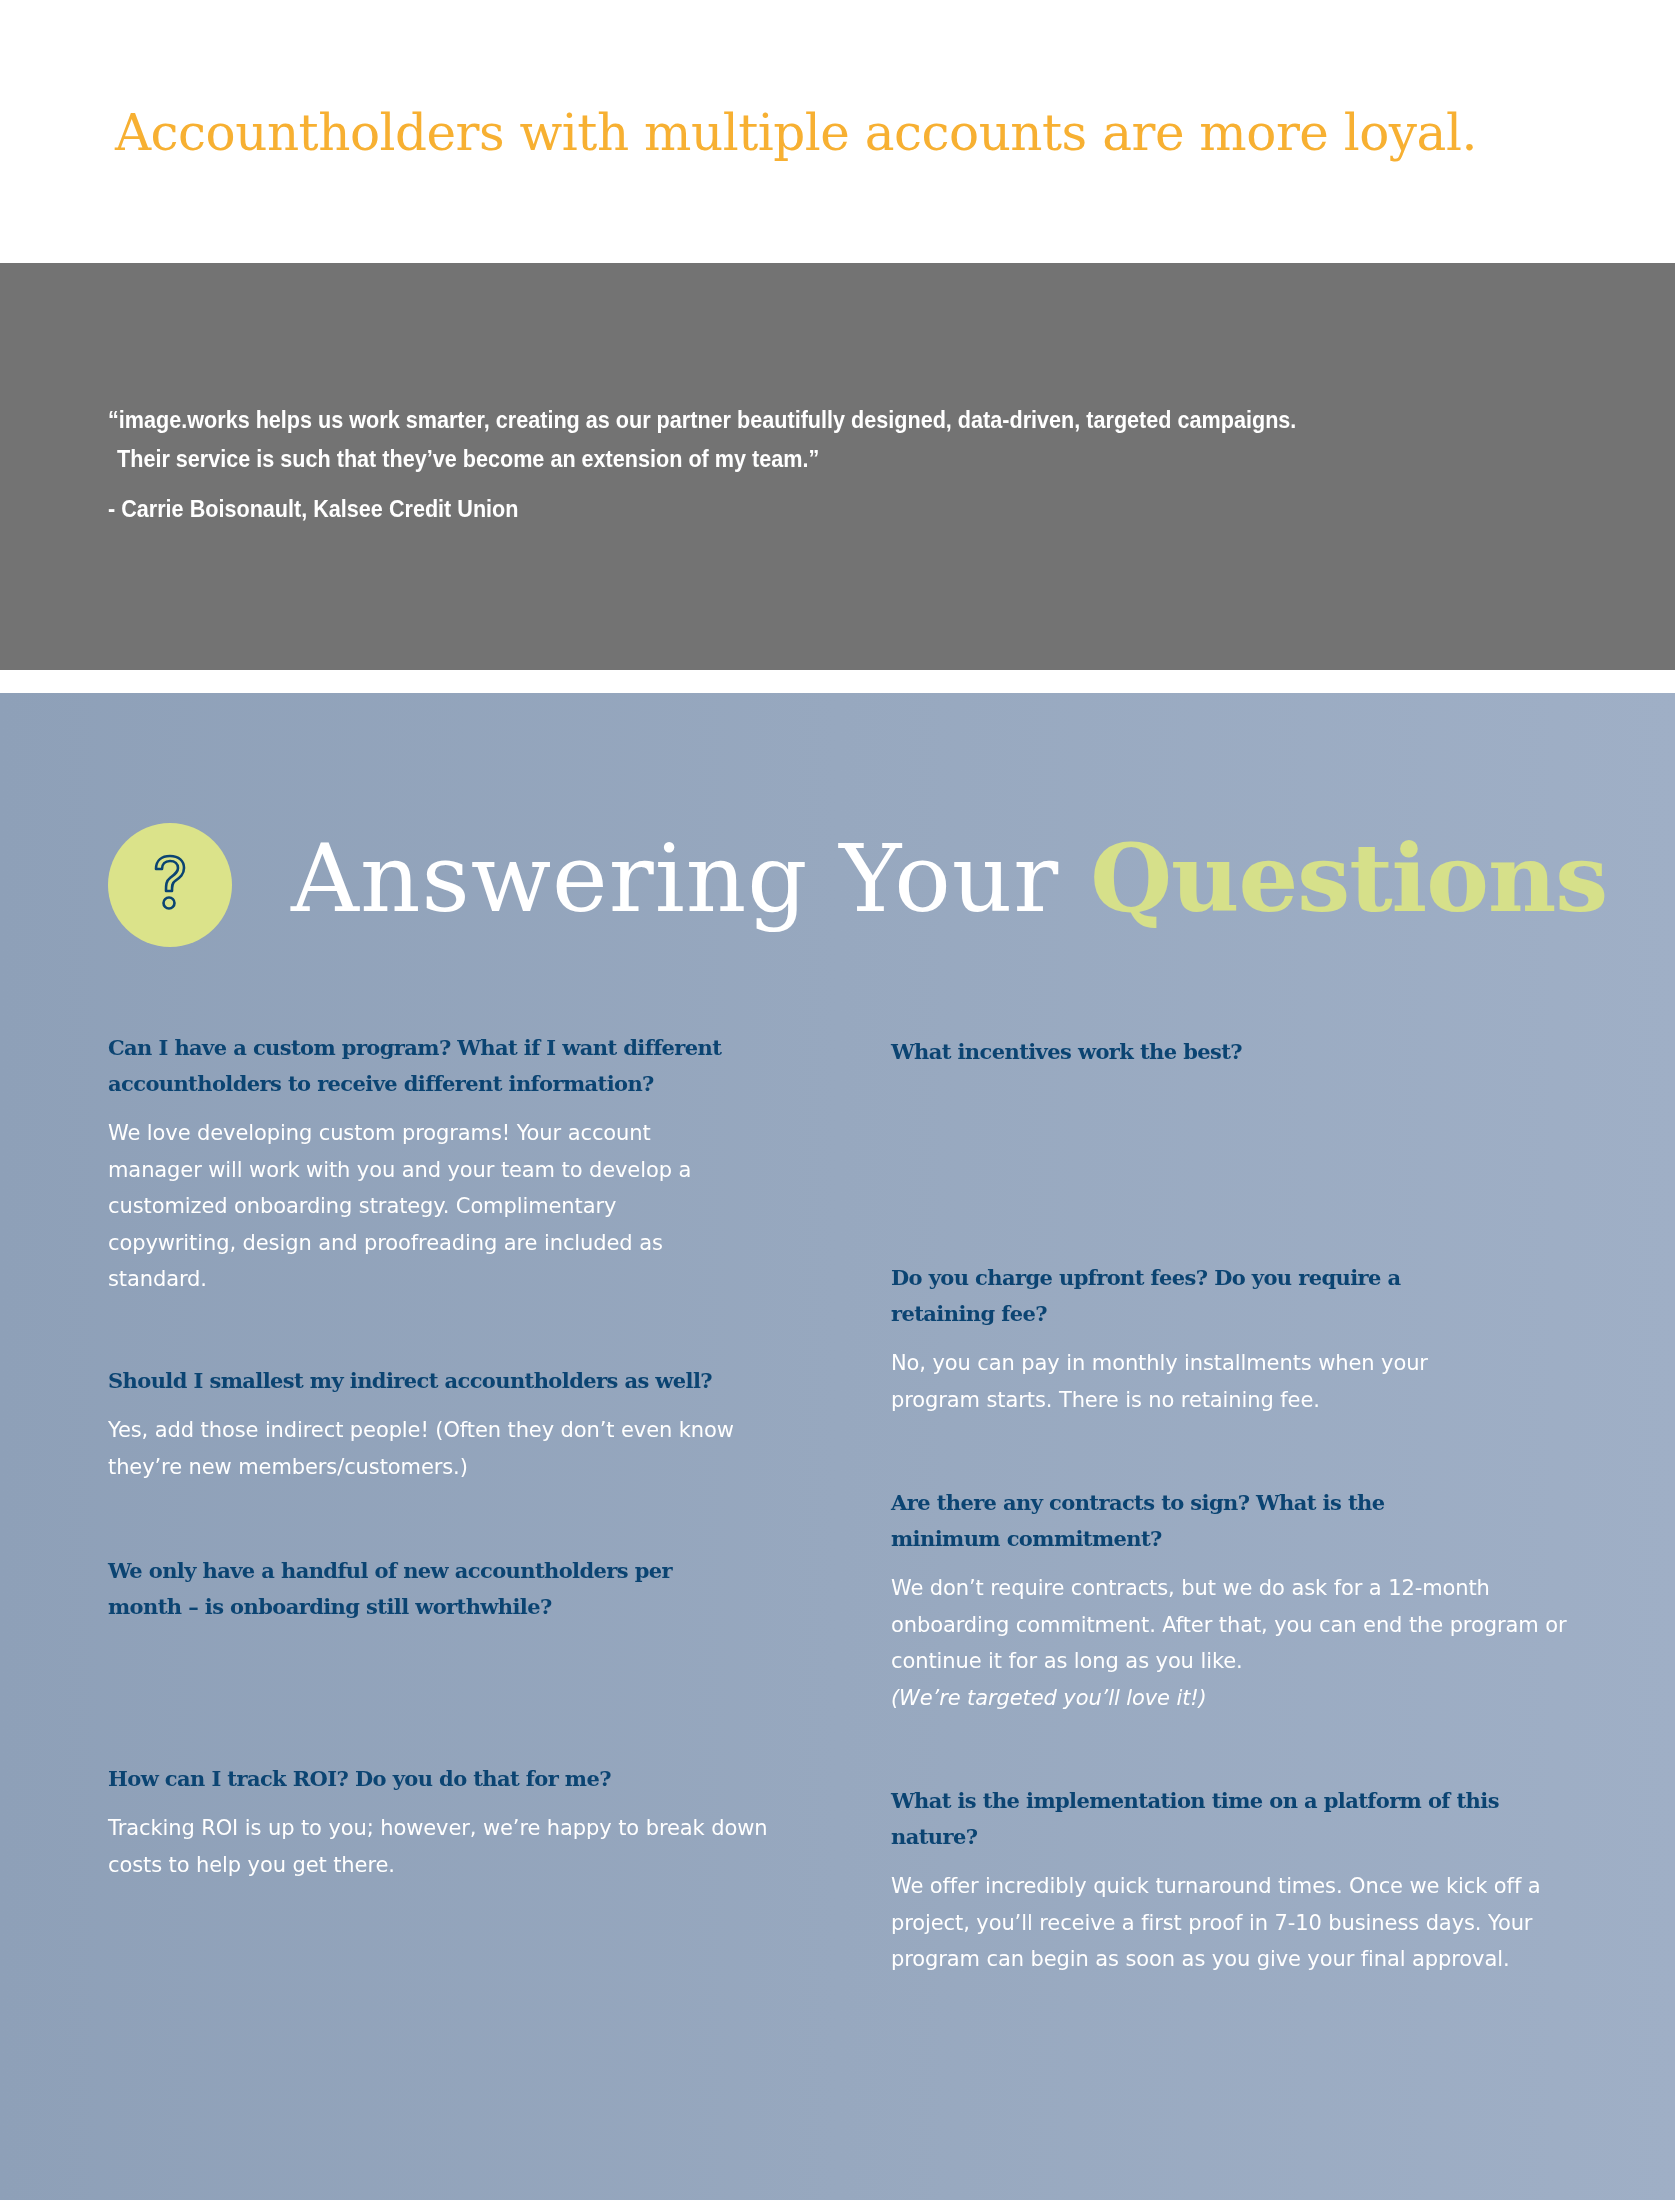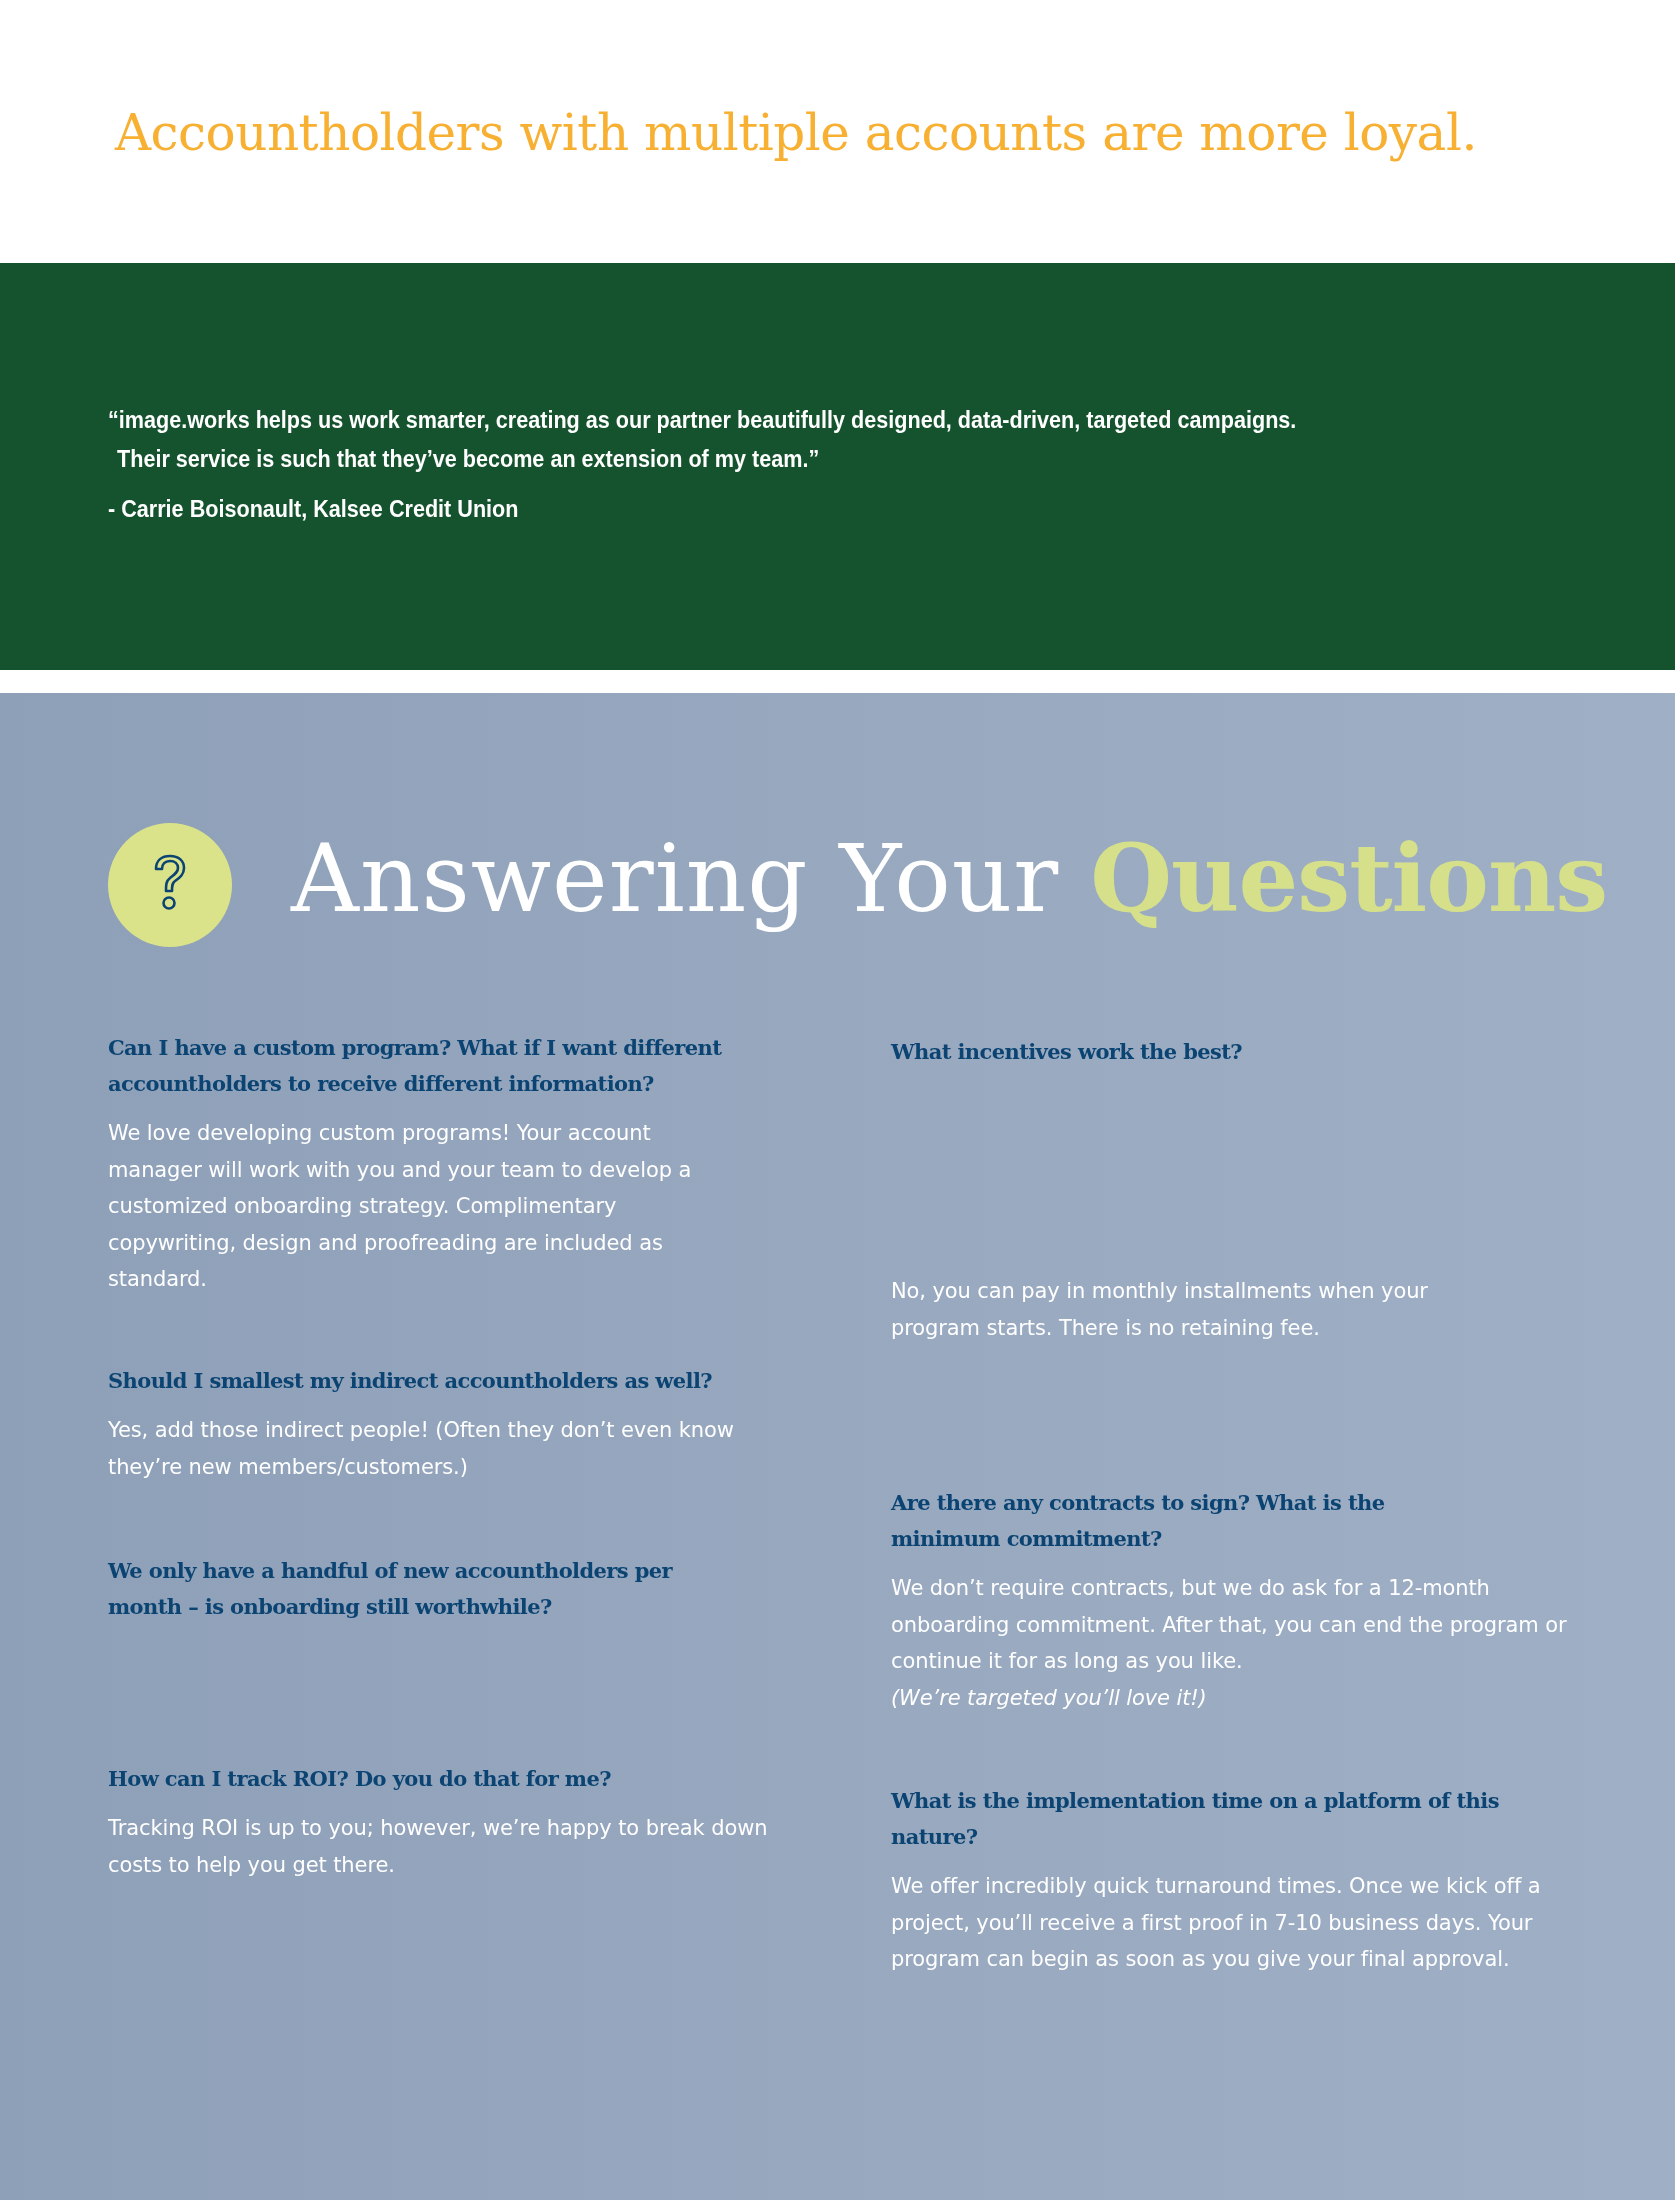--- a/index.html
+++ b/index.html
@@ -15,21 +15,21 @@
   .headline {
     position: absolute; left: 115px; top: 98px; width: 1500px;
     font-family: "DejaVu Serif", serif;
     font-size: 50px; line-height: 70px;
     color: #f7b032;
     letter-spacing: -0.5px;
     white-space: nowrap;
   }
   .quote-band {
     position: absolute; left: 0; top: 263px; width: 1675px; height: 413px;
-    background: #14532d;
+    background: #737373;
   }
   .quote-text {
     position: absolute; left: 108px; top: 137px; width: 1480px;
     color: #ffffff; font-weight: bold;
     font-family: "Liberation Sans", sans-serif;
     font-size: 24px; line-height: 39px;
     transform: scaleX(0.9); transform-origin: left top;
   }
   .quote-line { display: block; white-space: nowrap; }
   .quote-line.indent { padding-left: 10px; }
@@ -132,20 +132,21 @@
       <p class="q">How can I track ROI? Do you do that for me?</p>
       <p class="a" style="width:680px;">Tracking ROI is up to you; however, we’re happy to break down costs to help you get there.</p>
     </div>
   </div>
 
   <div class="faq-col right">
     <div class="faq-item" style="top:341px;">
       <p class="q">What incentives work the best?</p>
     </div>
     <div class="faq-item" style="top:567px;">
+      <p class="q" style="width:560px;">Do you charge upfront fees? Do you require a retaining fee?</p>
       <p class="a" style="width:620px;">No, you can pay in monthly installments when your program starts. There is no retaining fee.</p>
     </div>
     <div class="faq-item" style="top:792px;">
       <p class="q" style="width:560px;">Are there any contracts to sign? What is the minimum commitment?</p>
       <p class="a" style="width:680px;">
         <span>We don’t require contracts, but we do ask for a 12-month onboarding commitment. After that, you can end the program or continue it for as long as you like.</span>
         <span class="ital">(We’re targeted you’ll love it!)</span>
       </p>
     </div>
     <div class="faq-item" style="top:1090px;">

